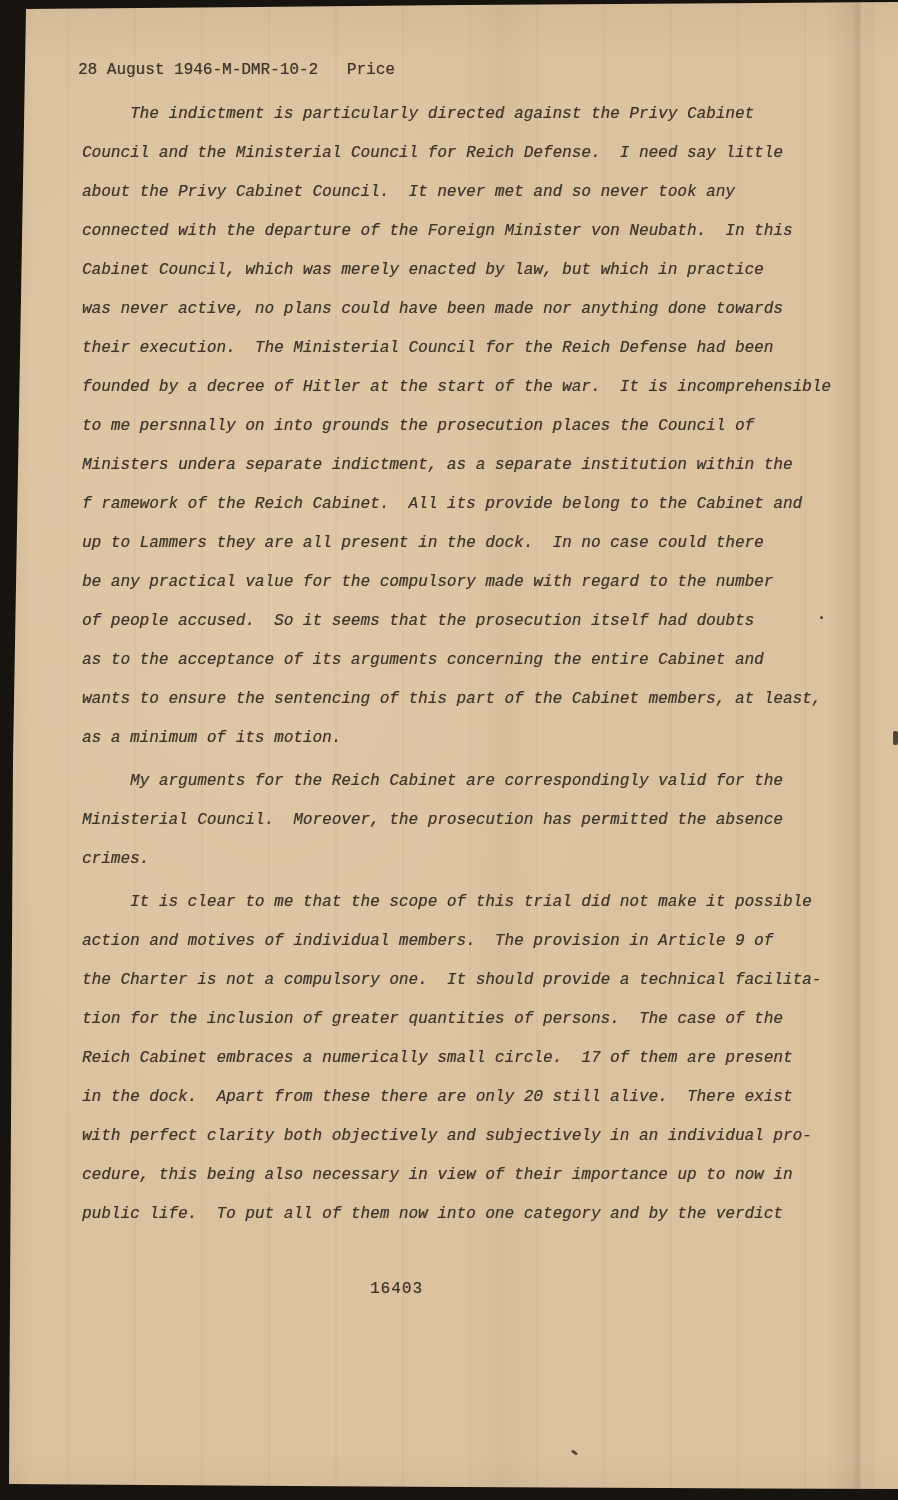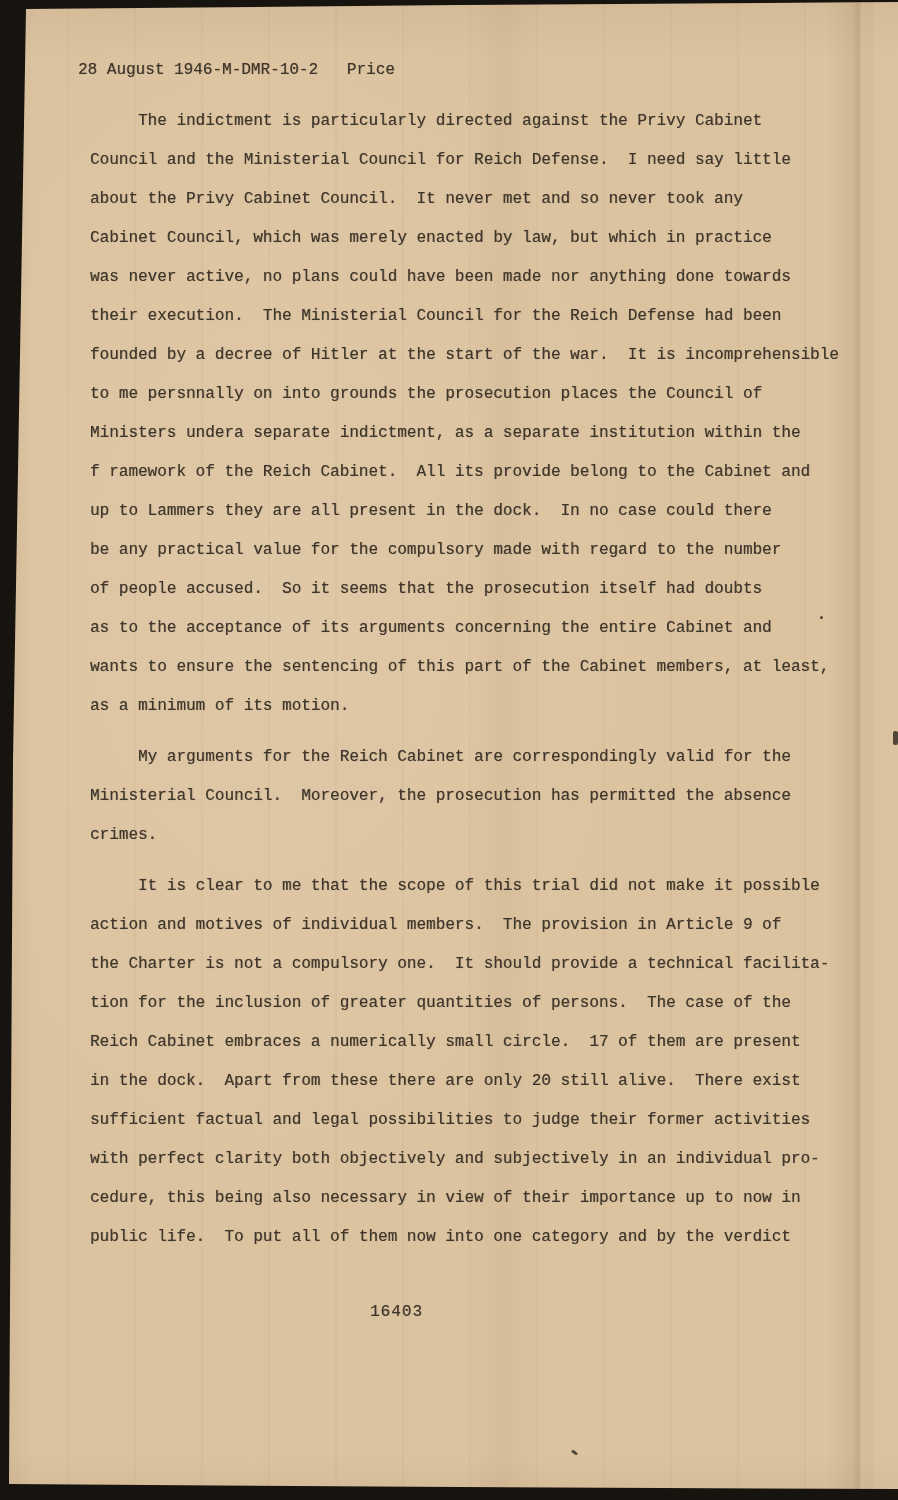--- a/index.html
+++ b/index.html
@@ -64,21 +64,22 @@
     font-size: 16px;
     line-height: 39px;
     color: var(--ink, #3e362b);
     text-shadow: 0.4px 0.4px 0.7px rgba(62, 52, 40, 0.55);
   }
   .doc-header {
     white-space: pre;
     margin: 0 0 5px 0;
   }
   .paragraph {
-    margin: 12px;
+    margin: 4px;
+    font-style: italic;
   }
   .line {
     white-space: pre;
   }
   .page-number {
     margin-top: 36px;
     margin-left: 292px;
     letter-spacing: 1px;
   }
   
@@ -101,20 +102,21 @@
     <div class="speck speck-a"></div>
     <div class="speck speck-b"></div>
     <div class="speck speck-c"></div>
     <div class="text-layer">
       <div class="doc-header">28 August 1946-M-DMR-10-2   Price</div>
       <div>
           <div class="paragraph">
             <div class="line">     The indictment is particularly directed against the Privy Cabinet</div>
             <div class="line">Council and the Ministerial Council for Reich Defense.  I need say little</div>
             <div class="line">about the Privy Cabinet Council.  It never met and so never took any</div>
+            <div class="line">connected with the departure of the Foreign Minister von Neubath.  In this</div>
             <div class="line">Cabinet Council, which was merely enacted by law, but which in practice</div>
             <div class="line">was never active, no plans could have been made nor anything done towards</div>
             <div class="line">their execution.  The Ministerial Council for the Reich Defense had been</div>
             <div class="line">founded by a decree of Hitler at the start of the war.  It is incomprehensible</div>
             <div class="line">to me persnnally on into grounds the prosecution places the Council of</div>
             <div class="line">Ministers undera separate indictment, as a separate institution within the</div>
             <div class="line">f ramework of the Reich Cabinet.  All its provide belong to the Cabinet and</div>
             <div class="line">up to Lammers they are all present in the dock.  In no case could there</div>
             <div class="line">be any practical value for the compulsory made with regard to the number</div>
             <div class="line">of people accused.  So it seems that the prosecution itself had doubts</div>
@@ -127,21 +129,20 @@
             <div class="line">Ministerial Council.  Moreover, the prosecution has permitted the absence</div>
             <div class="line">crimes.</div>
           </div>
           <div class="paragraph">
             <div class="line">     It is clear to me that the scope of this trial did not make it possible</div>
             <div class="line">action and motives of individual members.  The provision in Article 9 of</div>
             <div class="line">the Charter is not a compulsory one.  It should provide a technical facilita-</div>
             <div class="line">tion for the inclusion of greater quantities of persons.  The case of the</div>
             <div class="line">Reich Cabinet embraces a numerically small circle.  17 of them are present</div>
             <div class="line">in the dock.  Apart from these there are only 20 still alive.  There exist</div>
-            <div class="line">sufficient factual and legal possibilities to judge their former activities</div>
             <div class="line">with perfect clarity both objectively and subjectively in an individual pro-</div>
             <div class="line">cedure, this being also necessary in view of their importance up to now in</div>
             <div class="line">public life.  To put all of them now into one category and by the verdict</div>
           </div>
         </div>
       <div class="page-number">16403</div>
     </div>
   </div>
 </div>
 

